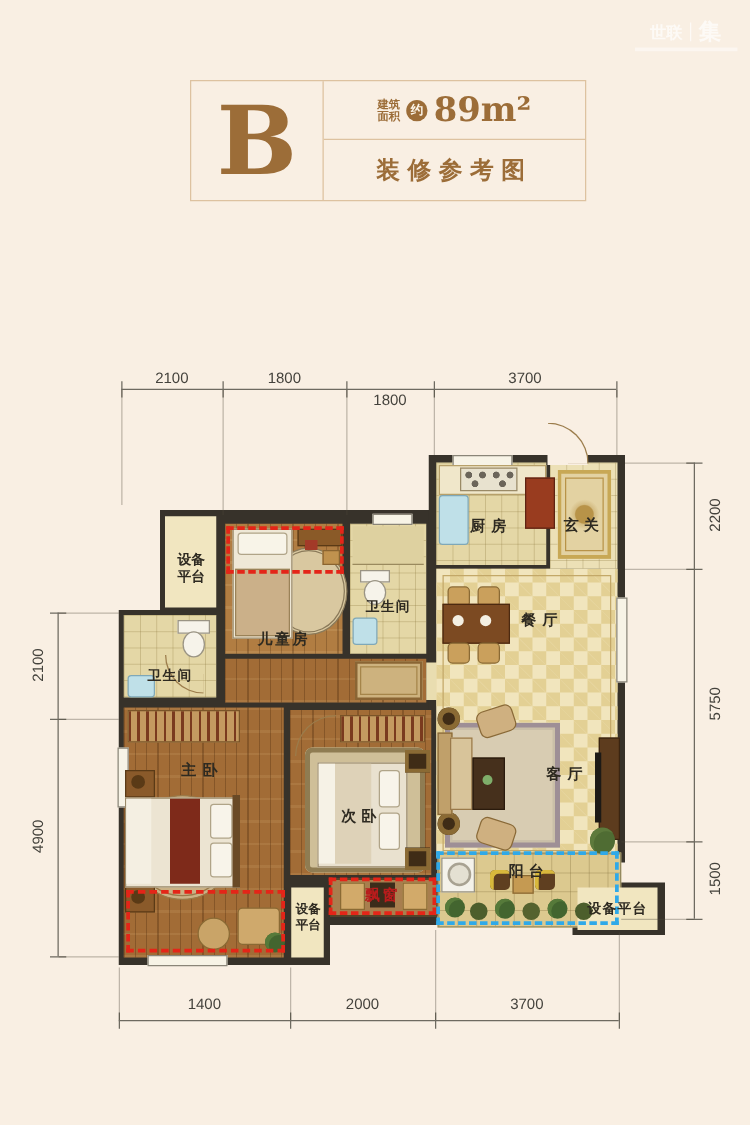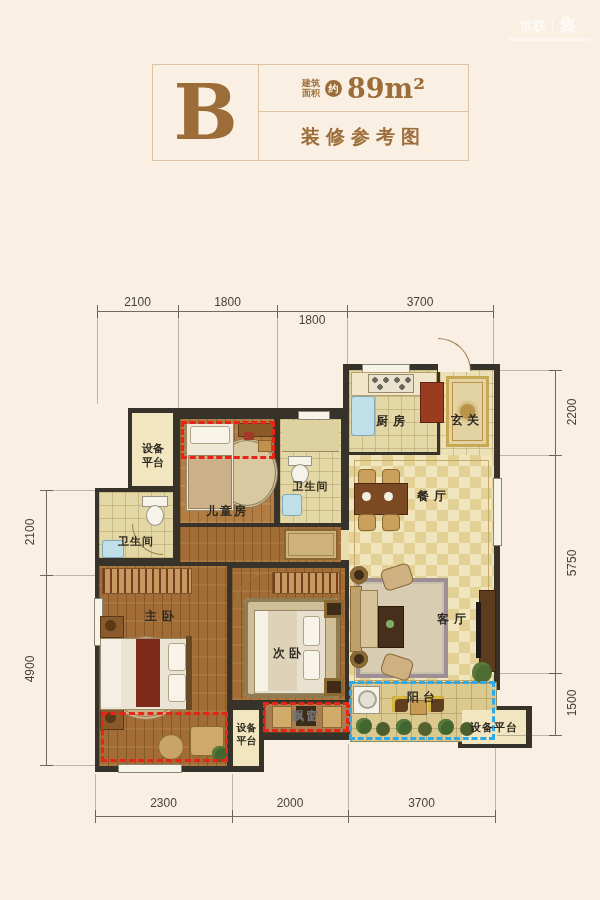--- a/index.html
+++ b/index.html
@@ -215,21 +215,21 @@
   <div class="rlabel center" style="left:180px;top:504px;width:94px;letter-spacing:2px">儿童房</div>
   <div class="rlabel center" style="left:280px;top:480px;width:61px;font-size:11px;letter-spacing:1px">卫生间</div>
   <div class="rlabel center" style="left:349px;top:414px;width:88px;letter-spacing:5px">厨房</div>
   <div class="rlabel center" style="left:440px;top:413px;width:54px;letter-spacing:4px">玄关</div>
   <div class="rlabel center" style="left:404px;top:489px;width:60px;letter-spacing:5px">餐厅</div>
   <div class="rlabel center" style="left:424px;top:612px;width:60px;letter-spacing:5px">客厅</div>
   <div class="rlabel center" style="left:398px;top:690px;width:50px;letter-spacing:4px">阳台</div>
   <div class="rlabel center" style="left:99px;top:535px;width:74px;font-size:11px;letter-spacing:1px">卫生间</div>
   <div class="rlabel center" style="left:132px;top:609px;width:60px;letter-spacing:5px">主卧</div>
   <div class="rlabel center" style="left:266px;top:646px;width:46px;letter-spacing:4px">次卧</div>
-  <div class="rlabel center" style="left:264px;top:709px;width:84px;letter-spacing:2px;color:#737373">飘窗</div>
+  <div class="rlabel center" style="left:264px;top:709px;width:84px;letter-spacing:2px;color:#b91c1c">飘窗</div>
   <div class="rlabel center wrap2" style="left:235px;top:722px;width:23px;font-size:10px">设备平台</div>
   <div class="rlabel center" style="left:462px;top:721px;width:64px;font-size:11px;letter-spacing:1px">设备平台</div>
 
   <div class="dline" style="left:97px;top:311px;width:396px;height:1px"></div>
   <div class="tick" style="left:97px;top:305px;width:1px;height:13px"></div>
   <div class="tick" style="left:178px;top:305px;width:1px;height:13px"></div>
   <div class="tick" style="left:277px;top:305px;width:1px;height:13px"></div>
   <div class="tick" style="left:347px;top:305px;width:1px;height:13px"></div>
   <div class="tick" style="left:493px;top:305px;width:1px;height:13px"></div>
   <div class="dim" style="left:97px;top:296px;width:81px">2100</div>
@@ -240,21 +240,21 @@
   <div class="wline" style="left:178px;top:312px;width:1px;height:100px"></div>
   <div class="wline" style="left:277px;top:312px;width:1px;height:100px"></div>
   <div class="wline" style="left:347px;top:312px;width:1px;height:52px"></div>
   <div class="wline" style="left:493px;top:312px;width:1px;height:52px"></div>
 
   <div class="dline" style="left:95px;top:816px;width:400px;height:1px"></div>
   <div class="tick" style="left:95px;top:810px;width:1px;height:13px"></div>
   <div class="tick" style="left:232px;top:810px;width:1px;height:13px"></div>
   <div class="tick" style="left:348px;top:810px;width:1px;height:13px"></div>
   <div class="tick" style="left:495px;top:810px;width:1px;height:13px"></div>
-  <div class="dim" style="left:95px;top:797px;width:137px">2300</div>
+  <div class="dim" style="left:95px;top:797px;width:137px">1400</div>
   <div class="dim" style="left:232px;top:797px;width:116px">2000</div>
   <div class="dim" style="left:348px;top:797px;width:147px">3700</div>
   <div class="wline" style="left:95px;top:774px;width:1px;height:42px"></div>
   <div class="wline" style="left:232px;top:774px;width:1px;height:42px"></div>
   <div class="wline" style="left:348px;top:744px;width:1px;height:72px"></div>
   <div class="wline" style="left:495px;top:746px;width:1px;height:70px"></div>
 
   <div class="dline" style="left:46px;top:490px;width:1px;height:275px"></div>
   <div class="tick" style="left:40px;top:490px;width:13px;height:1px"></div>
   <div class="tick" style="left:40px;top:575px;width:13px;height:1px"></div>

